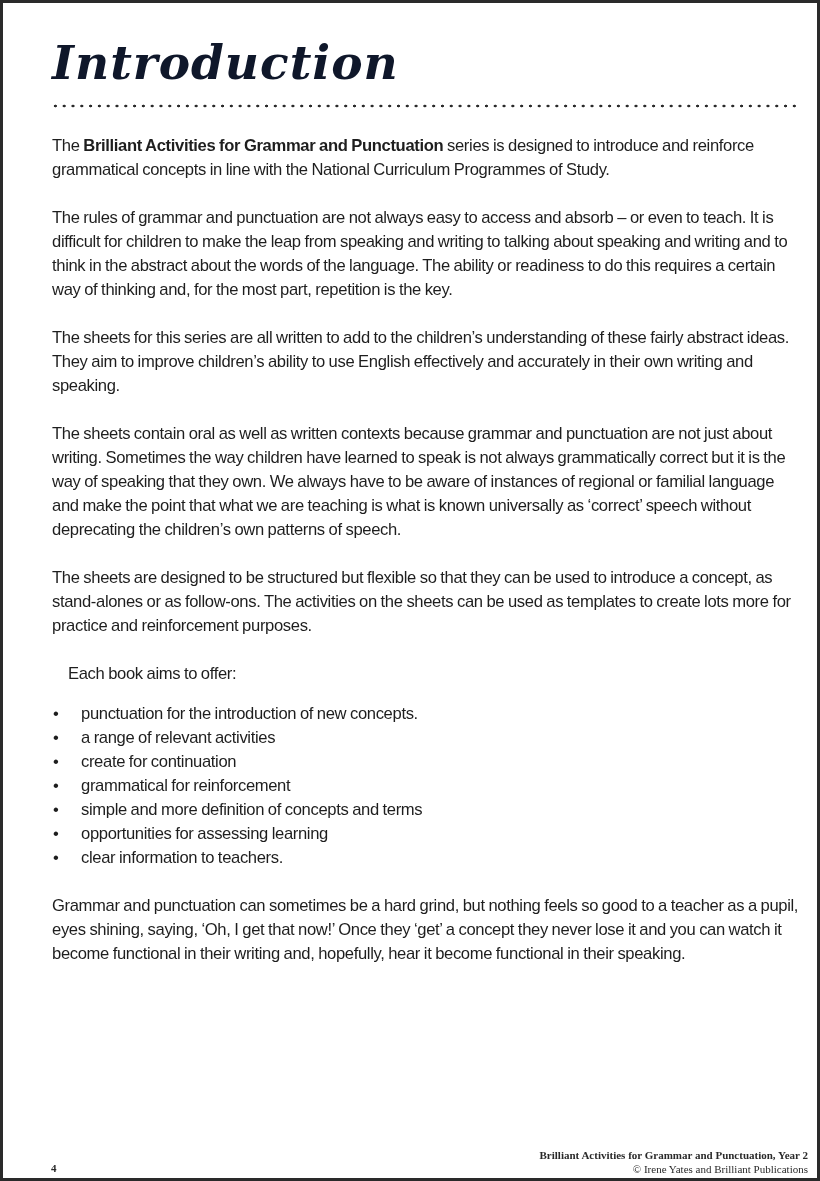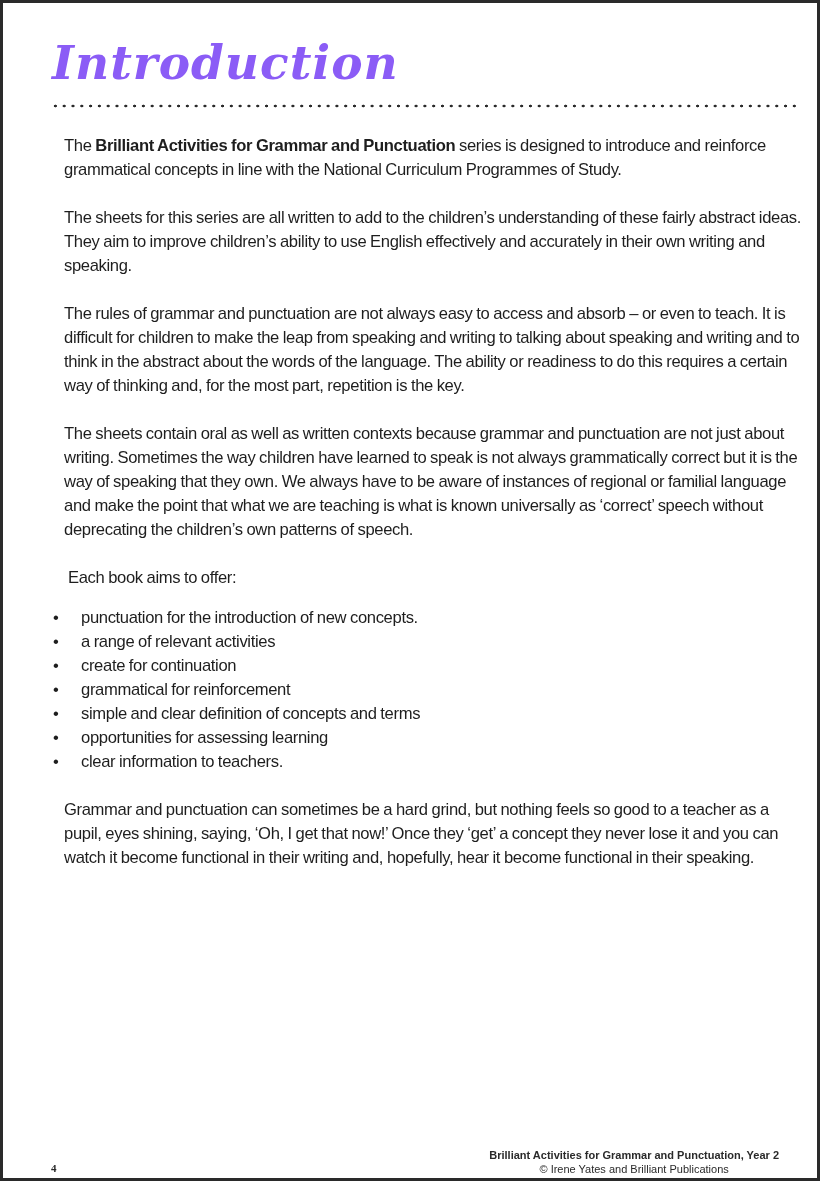--- a/index.html
+++ b/index.html
@@ -26,21 +26,21 @@
     .title {
       position: absolute;
       left: 49px;
       top: 36px;
       margin: 0;
       font-family: "DejaVu Serif", serif;
       font-style: italic;
       font-weight: bold;
       font-size: 47px;
       letter-spacing: 1px;
-      color: #8b5cf6;
+      color: #0f172a;
       line-height: 1;
     }
     .dotted-rule {
       position: absolute;
       left: 48px;
       top: 101px;
       width: 748px;
       height: 4px;
       background-image: radial-gradient(circle, #2a2a2a 1.3px, transparent 1.6px);
       background-size: 8.8px 4px;
@@ -52,21 +52,21 @@
       top: 131px;
       width: 750px;
       font-family: "Liberation Sans", sans-serif;
       font-size: 16.6px;
       line-height: 24px;
       color: #1e1e1e;
       letter-spacing: -0.35px;
       word-spacing: -0.5px;
     }
     .body p {
-      margin: 0 0 24px 12px;
+      margin: 0 0 24px 0;
     }
     .body p.intro-list {
       margin: 16px;
     }
     .body strong {
       font-weight: bold;
     }
     ul.aims {
       list-style: none;
       margin: 0 0 24px 0;
@@ -86,60 +86,61 @@
       position: absolute;
       left: 48px;
       top: 1159px;
       font-family: "Liberation Serif", serif;
       font-weight: bold;
       font-size: 11px;
       color: #2a2a2a;
     }
     .footer-right {
       position: absolute;
-      right: 38px;
+      right: 9px;
       top: 1145px;
-      text-align: center;
-      font-family: Liberation Sans, sans-serif;
+      text-align: right;
+      font-family: Liberation Serif, serif;
       font-size: 11px;
       line-height: 14px;
       color: #2a2a2a;
     }
     .footer-right .series {
       font-weight: bold;
     }
   </style>
 </head>
 <body>
 
 <div class="page">
 
   <h1 class="title">Introduction</h1>
 
   <div class="dotted-rule"></div>
 
   <div class="body">
     <p><span>The </span><strong>Brilliant Activities for Grammar and Punctuation</strong><span> series is designed to introduce and reinforce grammatical concepts in line with the National Curriculum Programmes of Study.</span></p>
 
+    <p>The rules of grammar and punctuation are not always easy to access and absorb – or even to teach. It is difficult for children to make the leap from speaking and writing to talking about speaking and writing and to think in the abstract about the words of the language. The ability or readiness to do this requires a certain way of thinking and, for the most part, repetition is the key.</p>
+
     <p>The sheets for this series are all written to add to the children’s understanding of these fairly abstract ideas. They aim to improve children’s ability to use English effectively and accurately in their own writing and speaking.</p>
-
-    <p>The rules of grammar and punctuation are not always easy to access and absorb – or even to teach. It is difficult for children to make the leap from speaking and writing to talking about speaking and writing and to think in the abstract about the words of the language. The ability or readiness to do this requires a certain way of thinking and, for the most part, repetition is the key.</p>
 
     <p>The sheets contain oral as well as written contexts because grammar and punctuation are not just about writing. Sometimes the way children have learned to speak is not always grammatically correct but it is the way of speaking that they own. We always have to be aware of instances of regional or familial language and make the point that what we are teaching is what is known universally as ‘correct’ speech without deprecating the children’s own patterns of speech.</p>
 
 
+    <p>The sheets are designed to be structured but flexible so that they can be used to introduce a concept, as stand-alones or as follow-ons. The activities on the sheets can be used as templates to create lots more for practice and reinforcement purposes.</p>
 
     <p class="intro-list">Each book aims to offer:</p>
 
     <ul class="aims">
       <li><span class="bullet">•</span><span>punctuation for the introduction of new concepts.</span></li>
       <li><span class="bullet">•</span><span>a range of relevant activities</span></li>
       <li><span class="bullet">•</span><span>create for continuation</span></li>
       <li><span class="bullet">•</span><span>grammatical for reinforcement</span></li>
-      <li><span class="bullet">•</span><span>simple and clear definition of concepts and terms</span></li>
+      <li><span class="bullet">•</span><span>simple and more definition of concepts and terms</span></li>
       <li><span class="bullet">•</span><span>opportunities for assessing learning</span></li>
       <li><span class="bullet">•</span><span>clear information to teachers.</span></li>
     </ul>
 
     <p>Grammar and punctuation can sometimes be a hard grind, but nothing feels so good to a teacher as a pupil, eyes shining, saying, ‘Oh, I get that now!’ Once they ‘get’ a concept they never lose it and you can watch it become functional in their writing and, hopefully, hear it become functional in their speaking.</p>
   </div>
 
   <div class="footer-page">4</div>
 
   <div class="footer-right">

